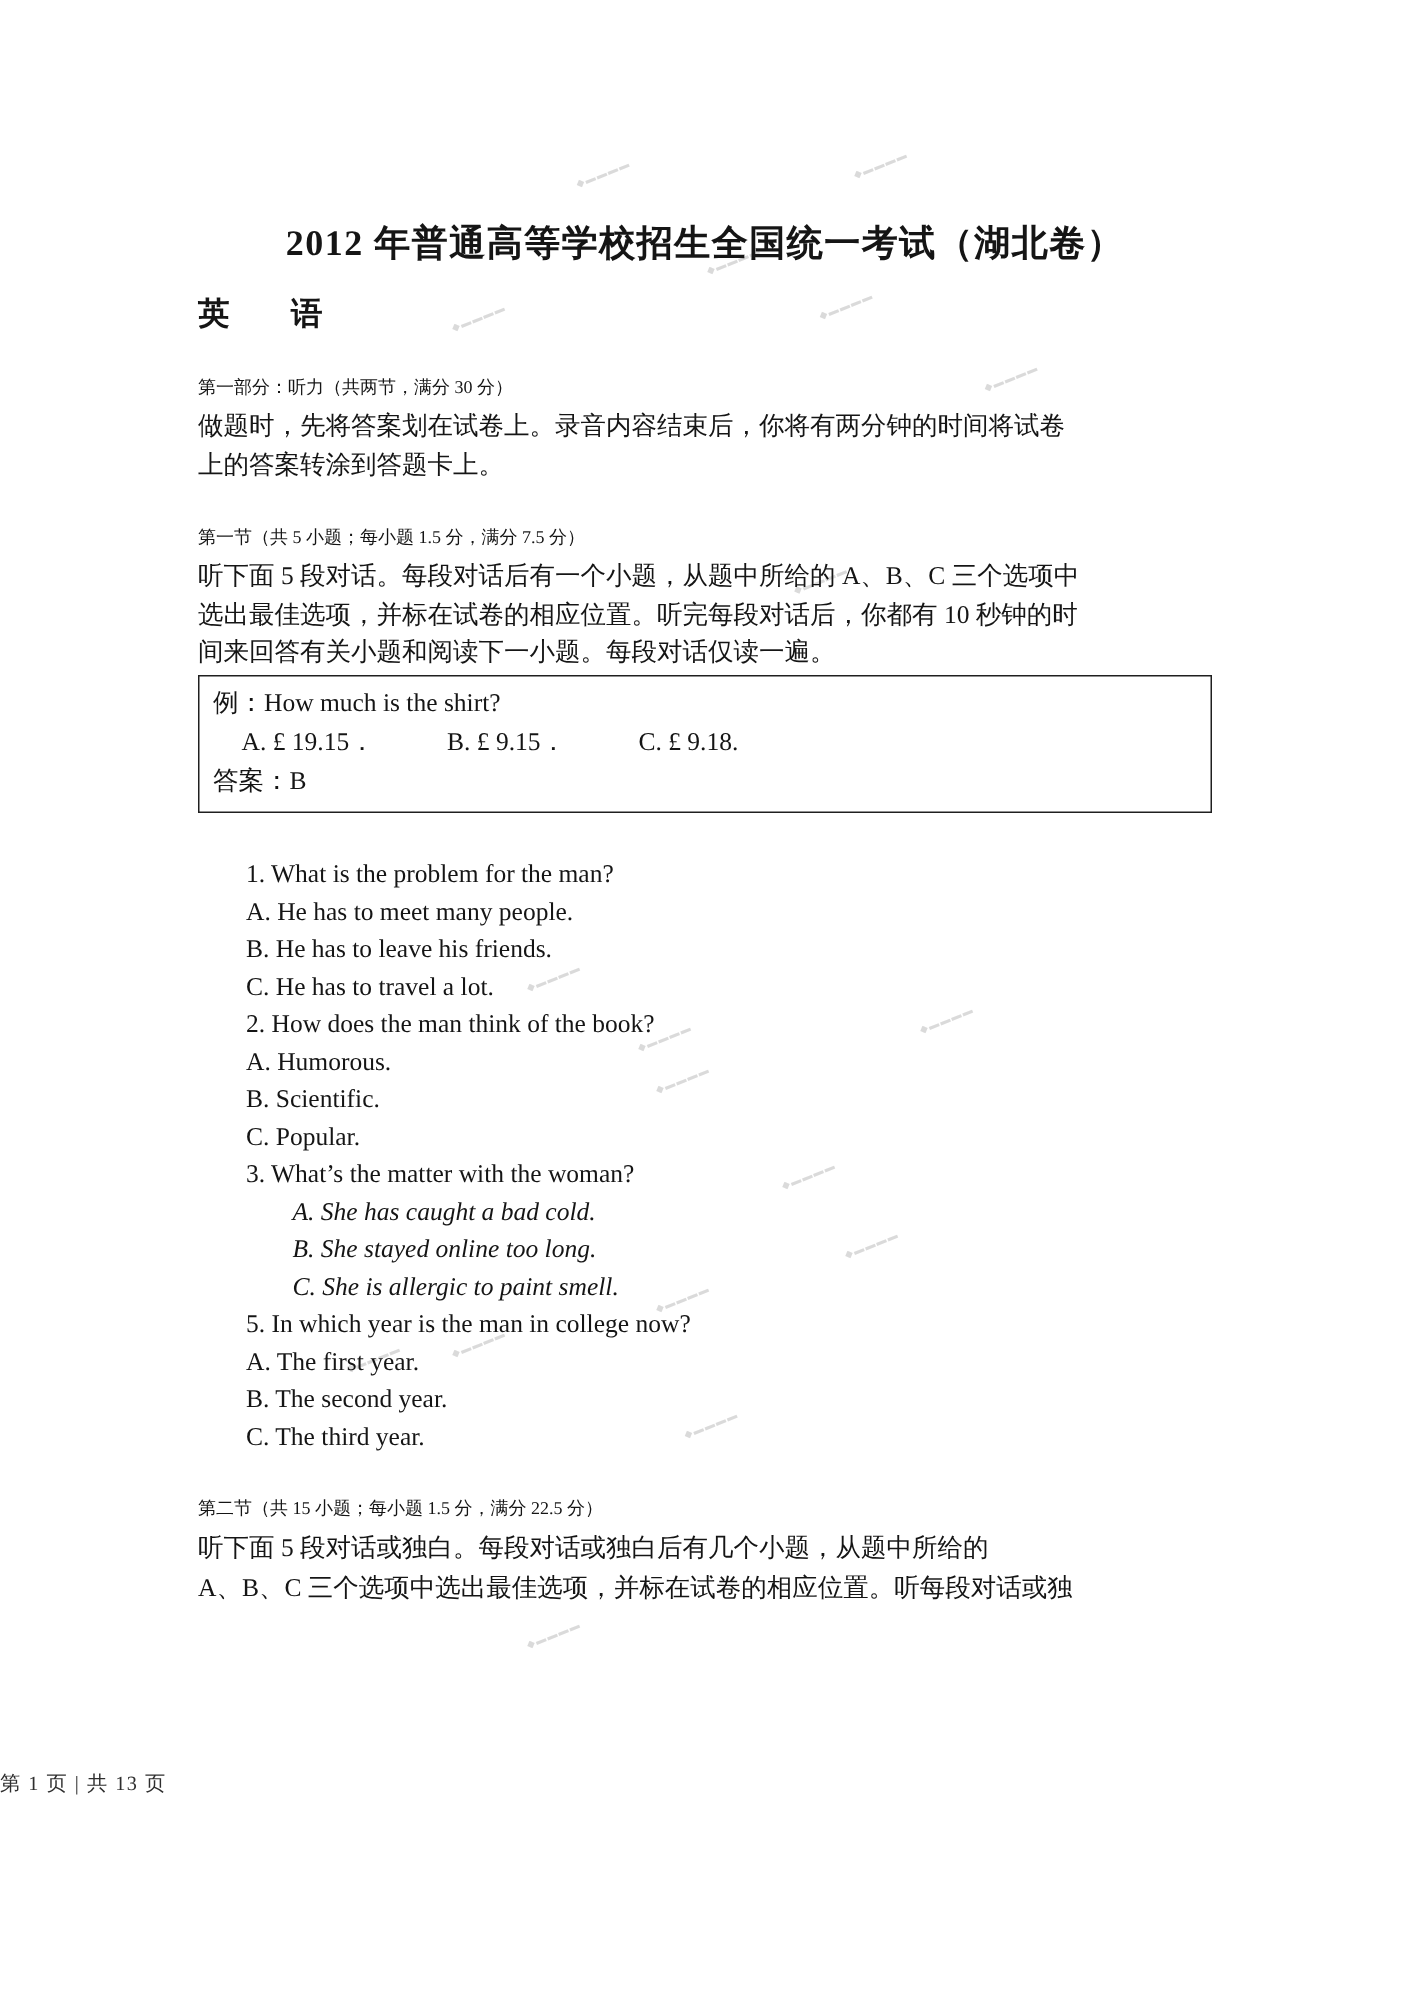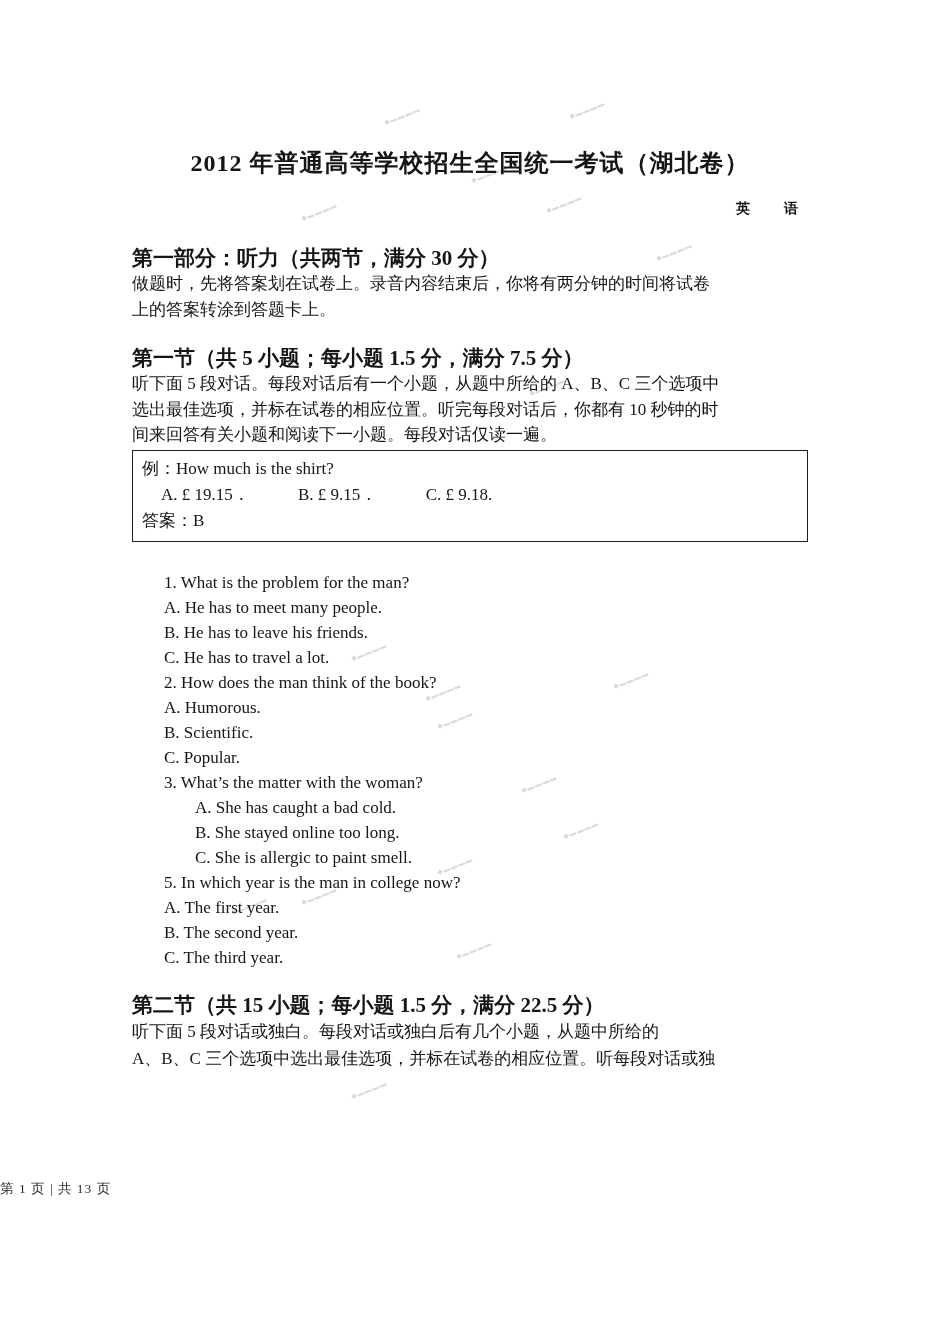--- a/index.html
+++ b/index.html
@@ -19,30 +19,30 @@
   }
   .exam-title {
     text-align:center;
     font-size:24px;
     font-weight:bold;
     letter-spacing:1px;
     line-height:34px;
     white-space:nowrap;
   }
   .subject-title {
-    text-align:right;
-    font-size:14px;
+    text-align:left;
+    font-size:21px;
     font-weight:bold;
     letter-spacing:10px;
     margin-top:15px;
     line-height:28px;
   }
   .sec-heading {
-    font-weight:bold;
-    font-size:21px;
+    font-weight:normal;
+    font-size:12px;
     line-height:26px;
     margin-top:22px;
   }
   .sec-heading.tight { margin-top:23px; }
   .para .line {
     font-size:17px;
     line-height:25.5px;
     white-space:nowrap;
   }
   .example-box {
@@ -58,21 +58,21 @@
   }
   .ex-opts { padding-left:19px; }
   .ex-opts span { display:inline-block; }
   .ex-opts span.gap { margin-right:44px; }
   .questions { margin-top:28px; margin-left:32px; }
   .qline {
     font-size:17px;
     line-height:25px;
     white-space:nowrap;
   }
-  .opt-indent { margin-left:31px; }
+  .opt-indent { margin-left:31px;font-style:italic; }
   .footer {
     position:absolute;
     left:0; right:0; top:1180px;
     text-align:left;
     font-size:13.5px;
     color:#2e2e2e;
     letter-spacing:1px;
   }
   .wm {
     position:absolute;

